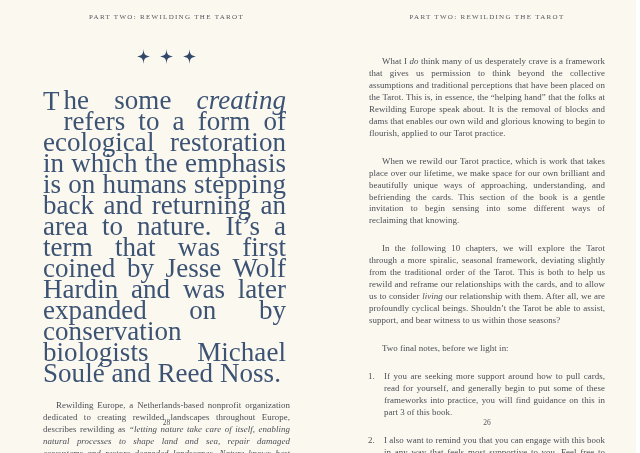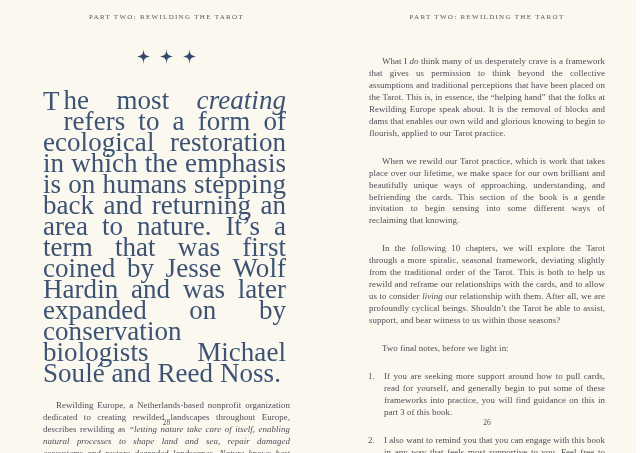--- a/index.html
+++ b/index.html
@@ -87,21 +87,21 @@
         </svg>
       </span>
       <span>
         <svg width="13" height="15" viewBox="0 0 24 28">
           <path d="M12 0 C12.9 9.5 13.8 11.9 24 14 C13.8 16.1 12.9 18.5 12 28 C11.1 18.5 10.2 16.1 0 14 C10.2 11.9 11.1 9.5 12 0 Z" fill="#33486b"></path>
         </svg>
       </span>
     </div>
 
     <div class="page-body">
-        <p class="para dropcap"><span class="dropcap">T</span><span>he most </span><i>creating</i><span> refers to a form of ecological restoration in which the emphasis is on humans stepping back and returning an area to nature. It’s a term that was first coined by Jesse Wolf Hardin and was later expanded on by conservation biologists Michael Soulé and Reed Noss.</span></p>
+        <p class="para dropcap"><span class="dropcap">T</span><span>he some </span><i>creating</i><span> refers to a form of ecological restoration in which the emphasis is on humans stepping back and returning an area to nature. It’s a term that was first coined by Jesse Wolf Hardin and was later expanded on by conservation biologists Michael Soulé and Reed Noss.</span></p>
         <p class="para indent"><span>Rewilding Europe, a Netherlands-based nonprofit organization dedicated to creating rewilded landscapes throughout Europe, describes rewilding as </span><i>“letting nature take care of itself, enabling natural processes to shape land and sea, repair damaged ecosystems and restore degraded landscapes. Nature knows best when it comes to survival and self-governance. We can give it a helping hand by creating the right conditions—by removing [dikes] and dams to free up rivers, by reducing active management of wildlife populations, by allowing natural forest regeneration, and by reintroducing species that have disappeared as a result of man’s actions. Then we should step back and let nature manage itself.”</i></p>
       </div>
 
     <div class="page-number">28</div>
   </div>
 
   <div class="page page-right">
     <div class="running-header">PART TWO: REWILDING THE TAROT</div>
 
     <div class="page-body">

